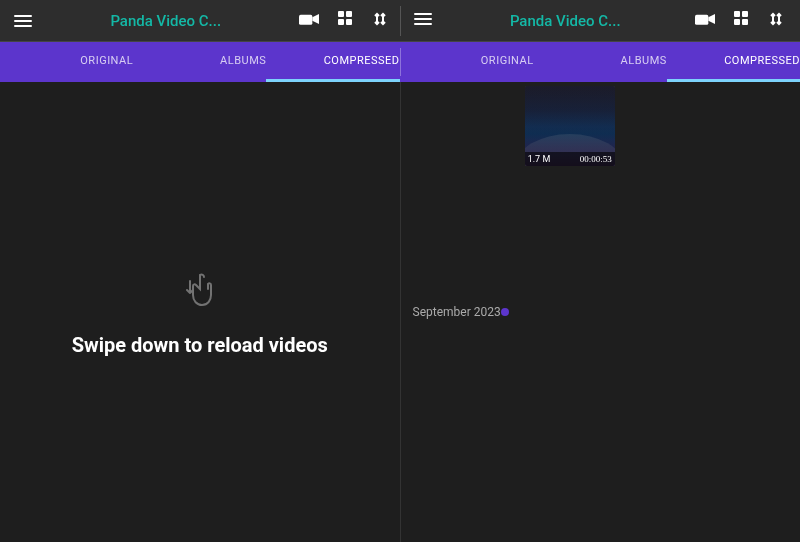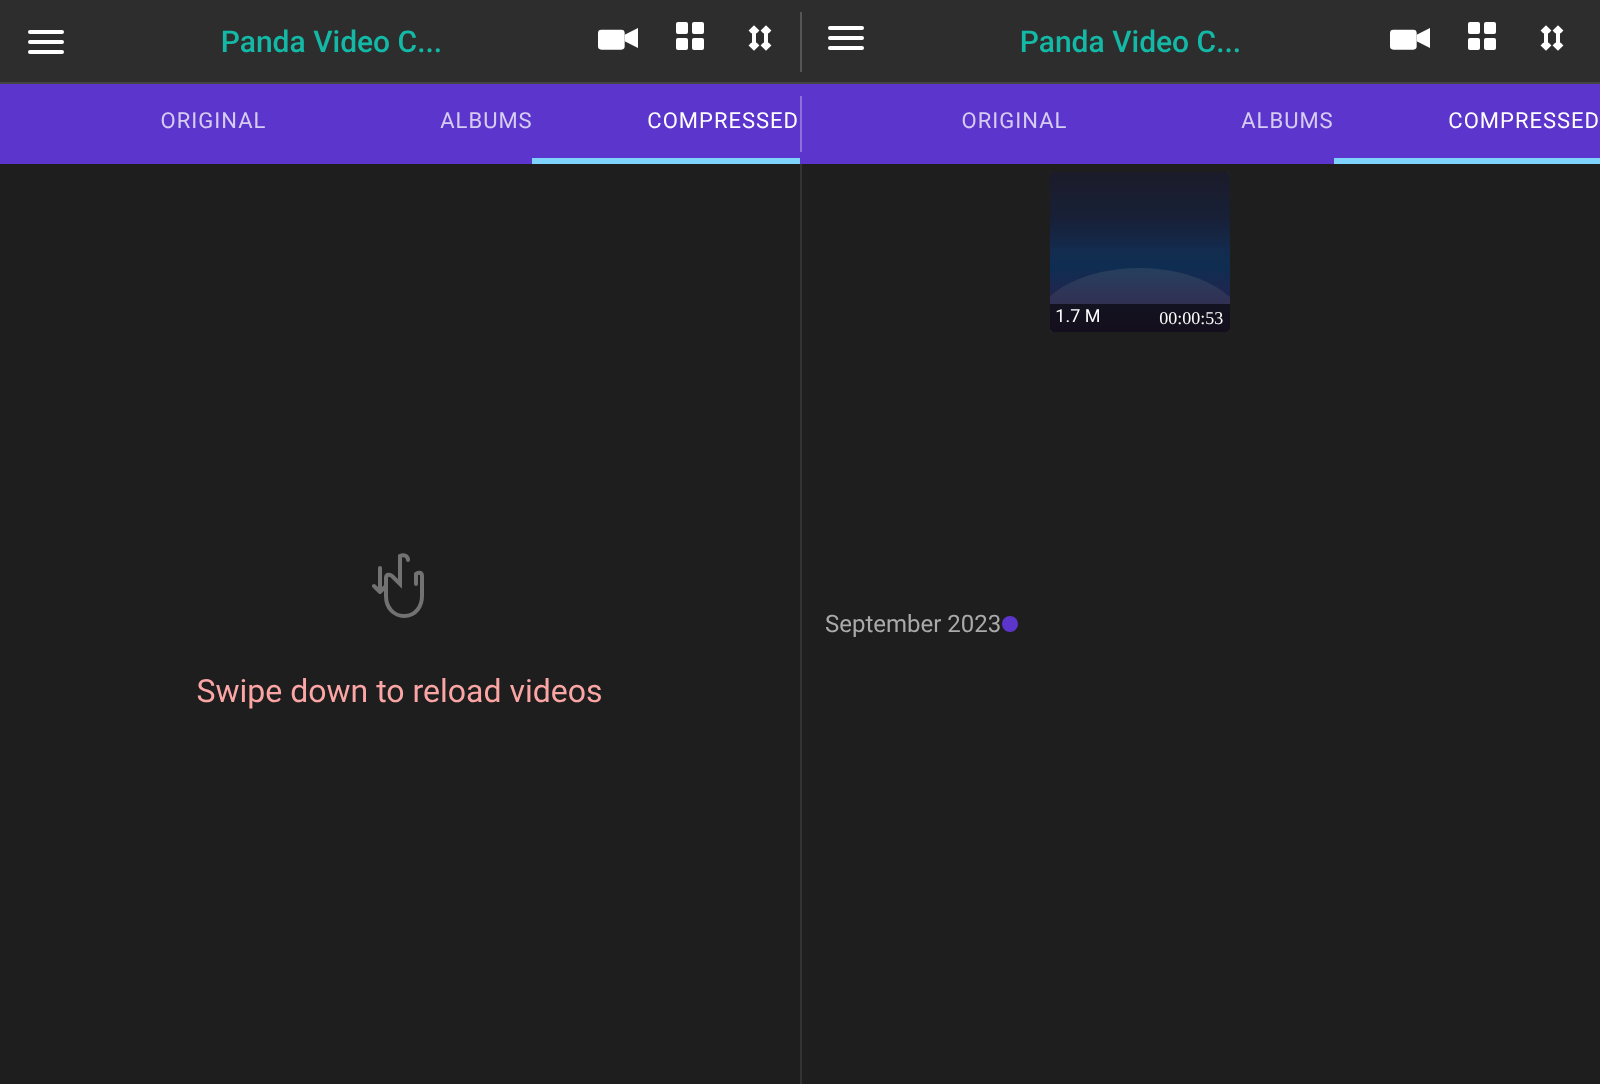--- a/index.html
+++ b/index.html
@@ -224,22 +224,23 @@
       gap: 12px;
     }
 
     .swipe-icon {
       font-size: 36px;
       color: #888;
       transform: scaleX(-1);
     }
 
     .empty-text {
-      color: #fca5a5;
-      font-size: 16px;
+      color: #ffffff;
+      font-size: 20px;
+      font-weight: bold;
     }
 
     .nav-icon {
       color: #ffffff;
       font-size: 16px;
       padding: 2px 5px;
       cursor: pointer;
     }
 
     

